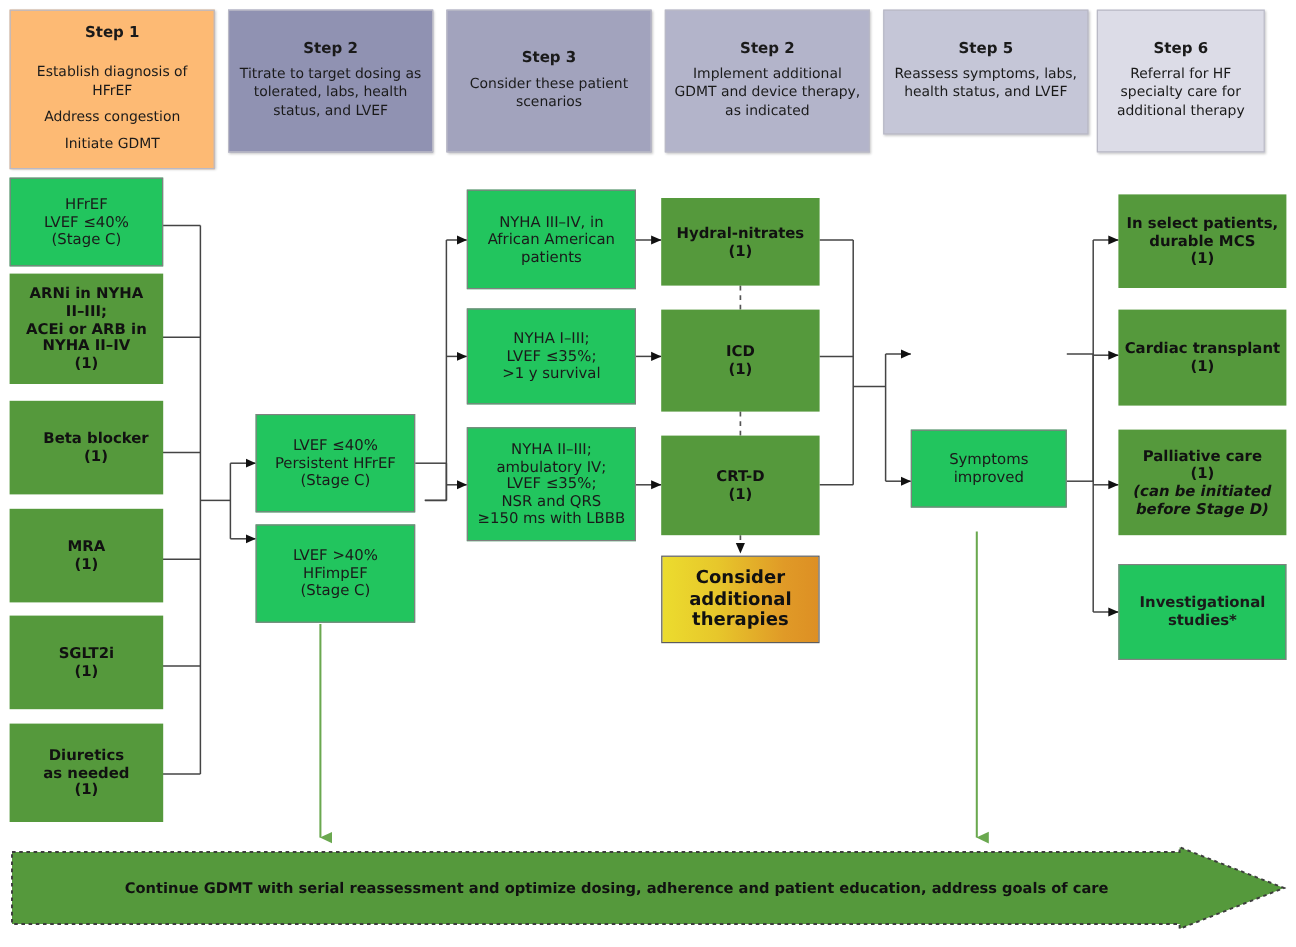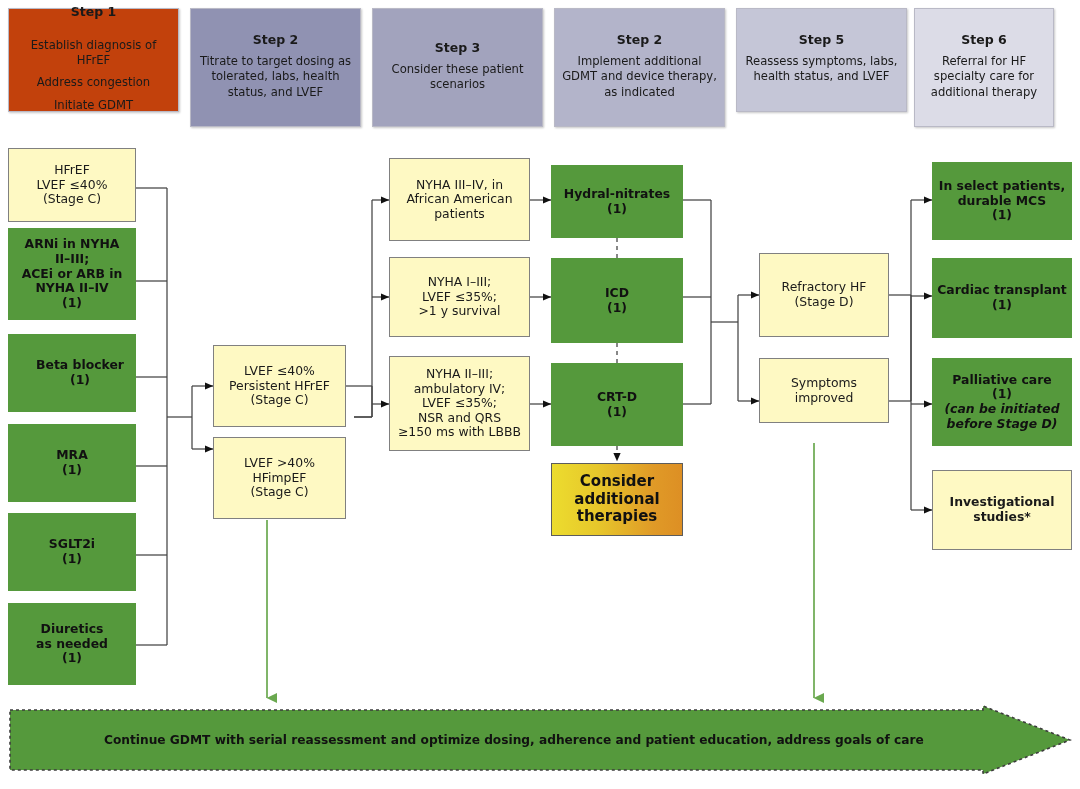--- a/index.html
+++ b/index.html
@@ -22,21 +22,21 @@
     flex-direction:column;
     box-shadow:1px 1px 2px rgba(0,0,0,0.22);
   }
   .stepbox .step-title{font-weight:bold;font-size:12.5px;margin-bottom:6px;}
   .stepbox .step-desc{font-size:11.6px;line-height:1.32;}
   .stepbox .step-desc p{margin:0 0 7px 0;}
   .stepbox .step-desc p:last-child{margin-bottom:0;}
 
   
   .white{
-    background:#fef9c3;border:1.4px solid #808080;
+    background:#22c55e;border:1.4px solid #808080;
     font-size:12.4px;font-weight:400;
   }
   .green{
     background:#539a3d;background-color:#55993c;border:none;
     color:#111111;font-size:12.4px;font-weight:bold;
   }
   .gradbox{
     background:linear-gradient(to right,#ecdc2e 0%,#e7c72b 35%,#e09a27 78%,#dd8f24 100%);
     border:1.4px solid #5c5c5c;
     font-weight:bold;font-size:15px;color:#111;
@@ -124,21 +124,21 @@
     <g stroke="#555555" stroke-width="1.4" fill="none" stroke-dasharray="4,4">
       <path d="M617,446 L617,461" marker-end="url(#ah)"></path>
     </g>
 
     <g stroke="#6aa84f" stroke-width="1.7" fill="none">
       <path d="M267,520 L267,698" marker-end="url(#ahg)"></path>
       <path d="M814,443 L814,698" marker-end="url(#ahg)"></path>
     </g>
   </svg>
 
-  <div class="node stepbox" style="left:8px;top:8px;width:171px;height:104px;background:#c2410c;gap:12px;">
+  <div class="node stepbox" style="left:8px;top:8px;width:171px;height:133px;background:#fdba74;gap:12px;">
     <div class="step-title">Step 1</div>
     <div class="step-desc">
       <p>Establish diagnosis of HFrEF</p>
       <p>Address congestion</p>
       <p>Initiate GDMT</p>
     </div>
   </div>
 
   <div class="node stepbox" style="left:190px;top:8px;width:171px;height:119px;background:#9092b2;">
     <div class="step-title">Step 2</div>
@@ -187,21 +187,20 @@
 
   <div class="node white" style="left:389px;top:158px;width:141px;height:83px;">NYHA III–IV, in<br>African American<br>patients</div>
   <div class="node white" style="left:389px;top:257px;width:141px;height:80px;">NYHA I–III;<br>LVEF ≤35%;<br>&gt;1 y survival</div>
   <div class="node white" style="left:389px;top:356px;width:141px;height:95px;">NYHA II–III;<br>ambulatory IV;<br>LVEF ≤35%;<br>NSR and QRS<br>≥150 ms with LBBB</div>
 
   <div class="node green" style="left:551px;top:165px;width:132px;height:73px;">Hydral-nitrates<br>(1)</div>
   <div class="node green" style="left:551px;top:258px;width:132px;height:85px;">ICD<br>(1)</div>
   <div class="node green" style="left:551px;top:363px;width:132px;height:83px;">CRT-D<br>(1)</div>
   <div class="node gradbox" style="left:551px;top:463px;width:132px;height:73px;">Consider<br>additional<br>therapies</div>
 
-  <div class="node white" style="left:759px;top:253px;width:130px;height:84px;">Refractory HF<br>(Stage D)</div>
   <div class="node white" style="left:759px;top:358px;width:130px;height:65px;">Symptoms<br>improved</div>
 
   <div class="node green" style="left:932px;top:162px;width:140px;height:78px;text-align:center;">In select patients,<br>durable MCS<br>(1)</div>
   <div class="node green" style="left:932px;top:258px;width:140px;height:80px;">Cardiac transplant<br>(1)</div>
   <div class="node green" style="left:932px;top:358px;width:140px;height:88px;flex-direction:column;">
     <span>Palliative care<br>(1)</span>
     <span class="ital">(can be initiated<br>before Stage D)</span>
   </div>
   <div class="node white boldtxt" style="left:932px;top:470px;width:140px;height:80px;">Investigational<br>studies*</div>
 

